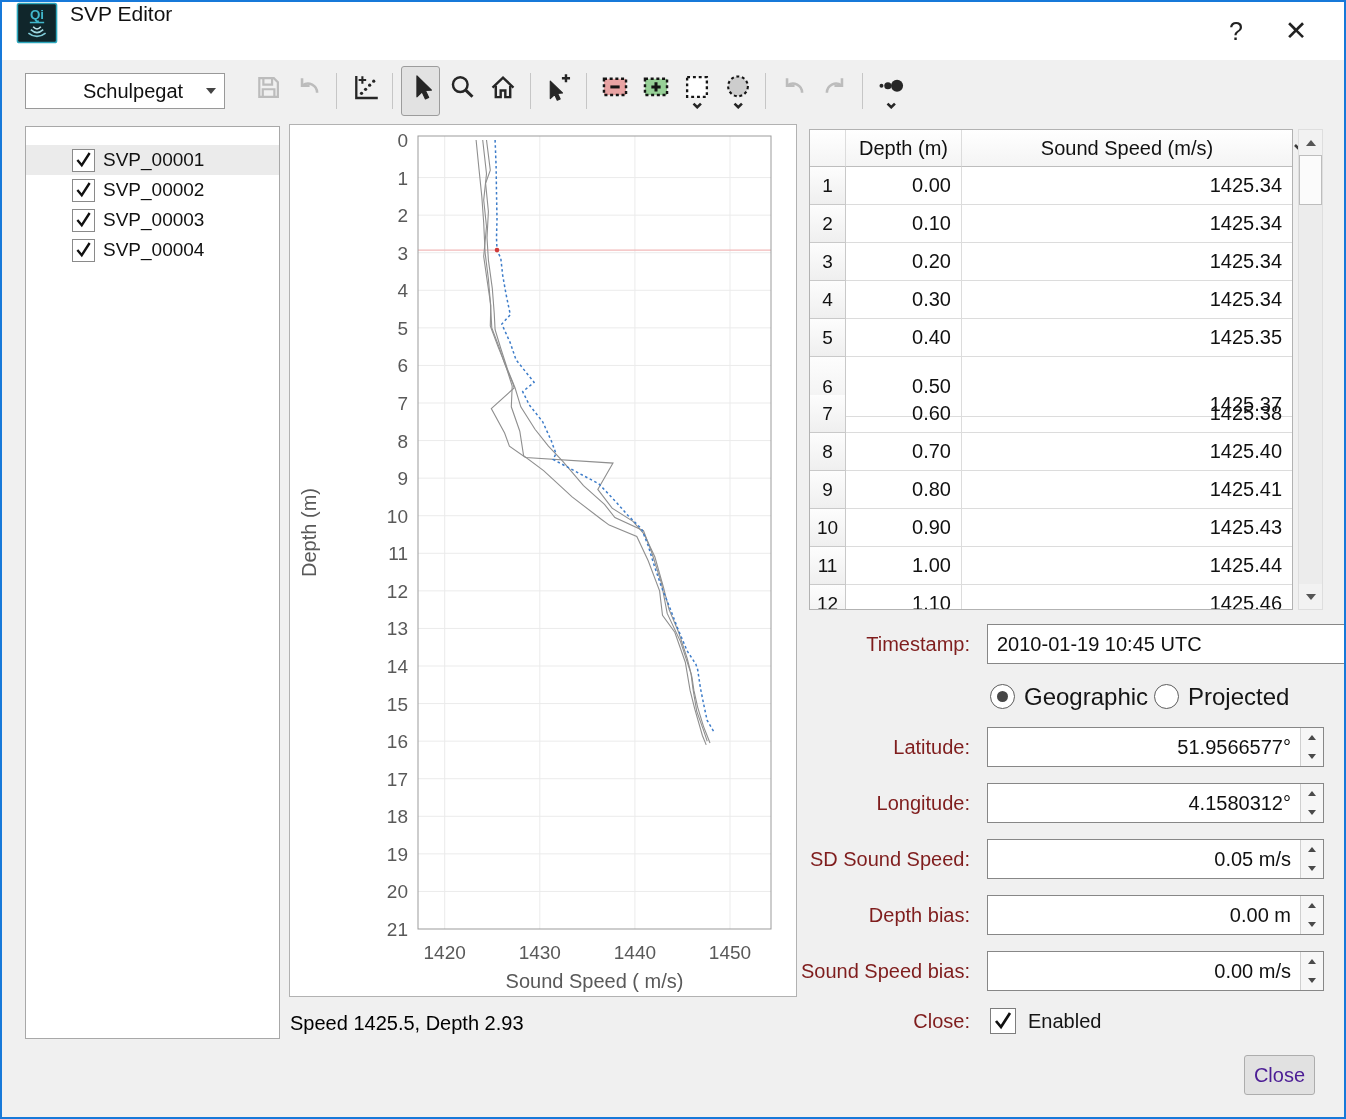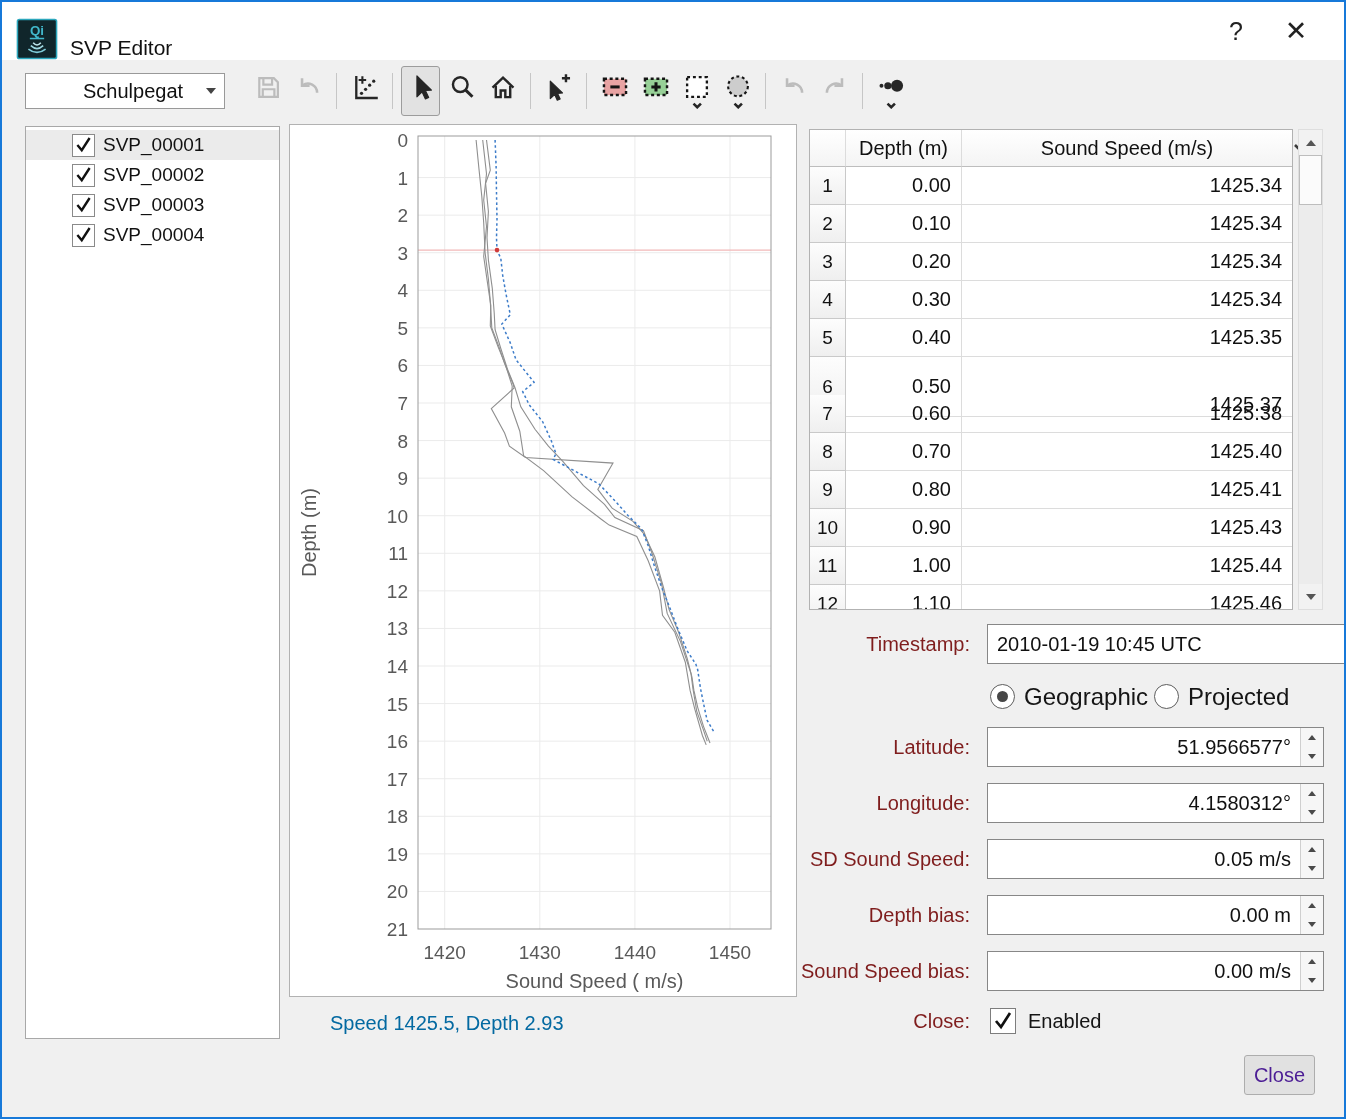--- a/index.html
+++ b/index.html
@@ -1,37 +1,37 @@
 <!DOCTYPE html>
 <html><head>
 <meta charset="utf-8">
 <style>
   html,body{margin:0;padding:0;background:#888;font-family:"Liberation Sans","DejaVu Sans",sans-serif;}
   *{box-sizing:border-box;}
   #win{position:relative;width:1346px;height:1119px;background:#f0f0f0;border:2px solid #1779d9;overflow:hidden;}
   .abs{position:absolute;}
   
-  #titlebar{position:absolute;left:0;top:0;width:1342px;height:58px;background:#fff;display:flex;align-items:flex-end;}
+  #titlebar{position:absolute;left:0;top:0;width:1342px;height:58px;background:#fff;display:flex;align-items:flex-start;}
   #app-icon{margin-left:14px;}
   #win-title{margin-left:12px;font-size:21px;color:#111;flex:1;}
   .cap-btn{width:60px;height:58px;display:flex;align-items:center;justify-content:center;font-size:25px;color:#222;cursor:default;}
   #cap-close{margin-right:18px;font-size:27px;}
   
   #toolbar{position:absolute;left:0;top:58px;width:1342px;height:62px;display:flex;align-items:center;padding-left:23px;}
   #svp-set-combo{width:200px;height:36px;background:#fff;border:1px solid #999;display:flex;align-items:center;margin-right:22px;padding-left:48px;}
   #svp-set-combo .cval{flex:1;padding-left:9px;font-size:20px;color:#111;}
   .tri-d{width:0;height:0;border-left:5px solid transparent;border-right:5px solid transparent;border-top:6px solid #444;}
   #svp-set-combo .carr{width:26px;display:flex;justify-content:center;}
   #toolbtns{display:flex;align-items:center;height:54px;}
   .tbtn{width:39px;height:50px;display:flex;align-items:center;justify-content:center;border:1px solid transparent;border-radius:3px;margin:0 1px;}
   .tbtn.selected{background:#e2e2e2;border-color:#9c9c9c;}
   .tsep{width:1px;height:36px;background:#c6c6c6;margin:0 7px;}
   #toolbar-expand{position:absolute;right:24px;top:70px;width:36px;height:36px;display:flex;align-items:center;justify-content:center;}
   
-  #svp-list{position:absolute;left:23px;top:124px;width:255px;height:913px;background:#fff;border:1px solid #a8a8a8;padding-top:3px;}
+  #svp-list{position:absolute;left:23px;top:124px;width:255px;height:913px;background:#fff;border:1px solid #a8a8a8;padding-top:18px;}
   .svp-row{height:30px;display:flex;align-items:center;padding-left:46px;font-size:19px;color:#111;}
   .svp-row.sel{background:#ebebeb;}
   .lcb{width:23px;height:23px;background:#fff;border:1px solid #8a8a8a;margin-right:8px;display:flex;align-items:center;justify-content:center;flex:none;}
   
   #chart-box{position:absolute;left:287px;top:122px;width:508px;height:873px;background:#fff;border:1px solid #b2b2b2;}
   #cursor-status{position:absolute;left:288px;top:1010px;width:500px;font-size:20px;}
   
   #data-table{position:absolute;left:807px;top:127px;width:484px;height:481px;background:#fff;border:1px solid #b2b2b2;overflow:hidden;font-size:20px;color:#111;}
   .trow{display:grid;grid-template-columns:36px 116px 1fr;height:38px;}
   .trow.head{height:37px;}
@@ -287,21 +287,21 @@
         <text x="118" y="773.42" text-anchor="end" font-size="19" fill="#595959">20</text>
         <text x="118" y="810.991" text-anchor="end" font-size="19" fill="#595959">21</text>
         <text x="154.7" y="834" text-anchor="middle" font-size="19" fill="#595959">1420</text>
         <text x="249.79999999999998" y="834" text-anchor="middle" font-size="19" fill="#595959">1430</text>
         <text x="344.9" y="834" text-anchor="middle" font-size="19" fill="#595959">1440</text>
         <text x="440" y="834" text-anchor="middle" font-size="19" fill="#595959">1450</text>
         <text x="304.5" y="863" text-anchor="middle" font-size="20" fill="#595959">Sound Speed ( m/s)</text>
         <text transform="translate(26,407.5) rotate(-90)" text-anchor="middle" font-size="20" fill="#595959">Depth (m)</text>
       </svg>
   </div>
-  <div id="cursor-status" style="color: #0369a1; margin-left: 40px;">Speed 1425.5, Depth 2.93</div>
+  <div id="cursor-status" style="color: #000000;">Speed 1425.5, Depth 2.93</div>
 
   <div id="data-table">
       <div class="trow head">
         <div class="tc th"></div>
         <div class="tc th">Depth (m)</div>
         <div class="tc th" style="border-right:none;">Sound Speed (m/s)</div>
       </div>
       <div class="trow">
         <div class="tc num">1</div>
         <div class="tc val">0.00</div>

